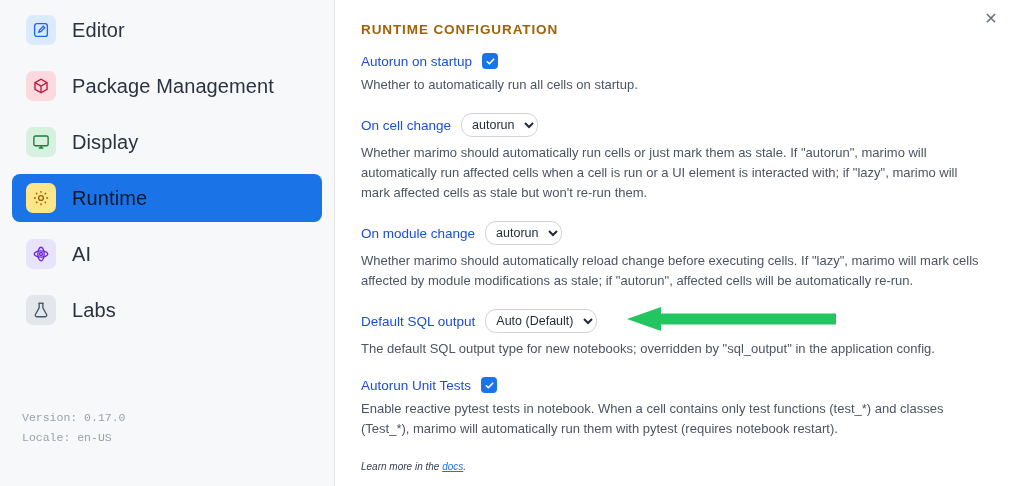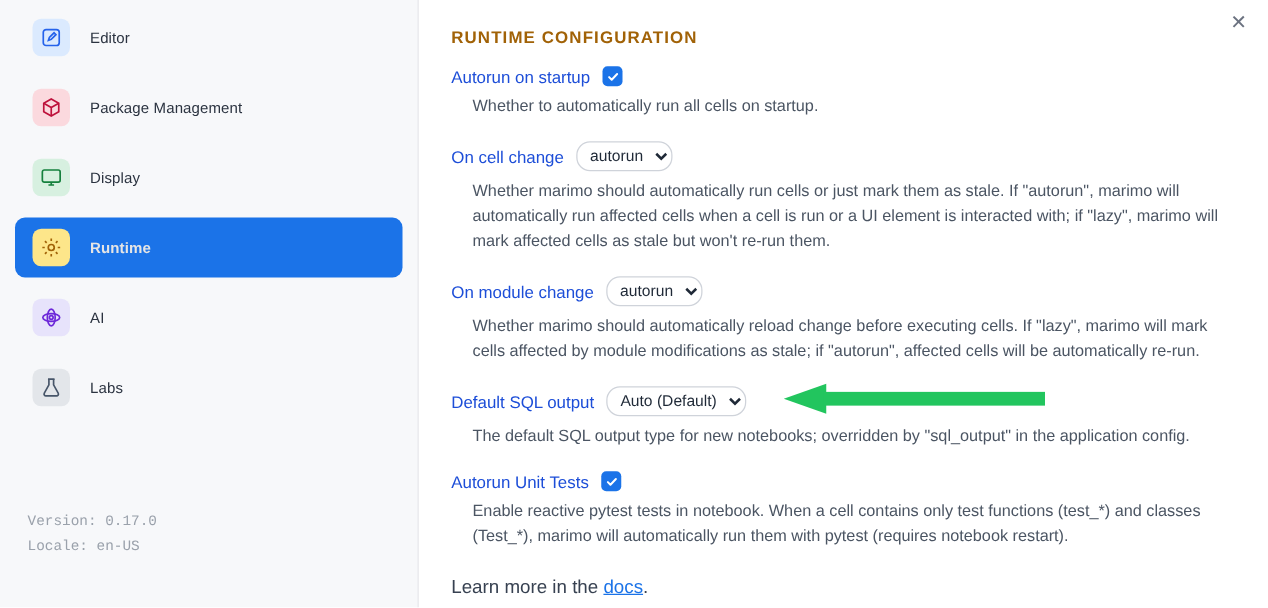--- a/index.html
+++ b/index.html
@@ -41,35 +41,34 @@
     height: 48px;
     border-radius: 8px;
     padding: 0 14px;
     margin-bottom: 8px;
     cursor: pointer;
   }
   .nav-item.active {
     background: #1b73e8;
   }
   .nav-item.active .nav-label {
-    color: #e5e5e5;
-    font-weight: bold;
+    color: #0f172a;
   }
   .nav-icon {
     width: 30px;
     height: 30px;
     border-radius: 7px;
     display: flex;
     align-items: center;
     justify-content: center;
     flex: 0 0 30px;
   }
   .nav-icon svg { display: block; }
   .nav-label {
-    font-size: 12px;
+    font-size: 20px;
     color: #2b3340;
     letter-spacing: 0.1px;
   }
   .sidebar-footer {
     position: absolute;
     left: 22px;
     bottom: 38px;
     font-size: 11.5px;
     color: #9aa1ab;
     line-height: 20px;
@@ -113,21 +112,21 @@
     margin-bottom: 6px;
   }
   .setting-label {
     font-size: 13.5px;
     color: #1d4ed8;
   }
   .setting-desc {
     font-size: 13px;
     color: #4b5563;
     line-height: 20px;
-    margin: 0 0 18px 17px;
+    margin: 0 0 18px 0;
     max-width: 640px;
   }
   .setting-desc.wide { max-width: 635px; }
 
   .checkbox {
     width: 16px;
     height: 16px;
     border-radius: 4px;
     background: #1b73e8;
     display: inline-flex;
@@ -145,23 +144,24 @@
     background: #ffffff;
     border: 1px solid #cfd3da;
     border-radius: 11px;
     padding: 3px 6px;
     height: 24px;
     box-sizing: border-box;
     cursor: pointer;
   }
 
   .learn-more {
-    font-size: 15px;
+    font-size: 10px;
     color: #374151;
     margin-top: 22px;
+    font-style: italic;
   }
   .learn-more a {
     color: #1b73e8;
     text-decoration: underline;
   }
 
   
   .arrow {
     position: absolute;
     left: 621px;

